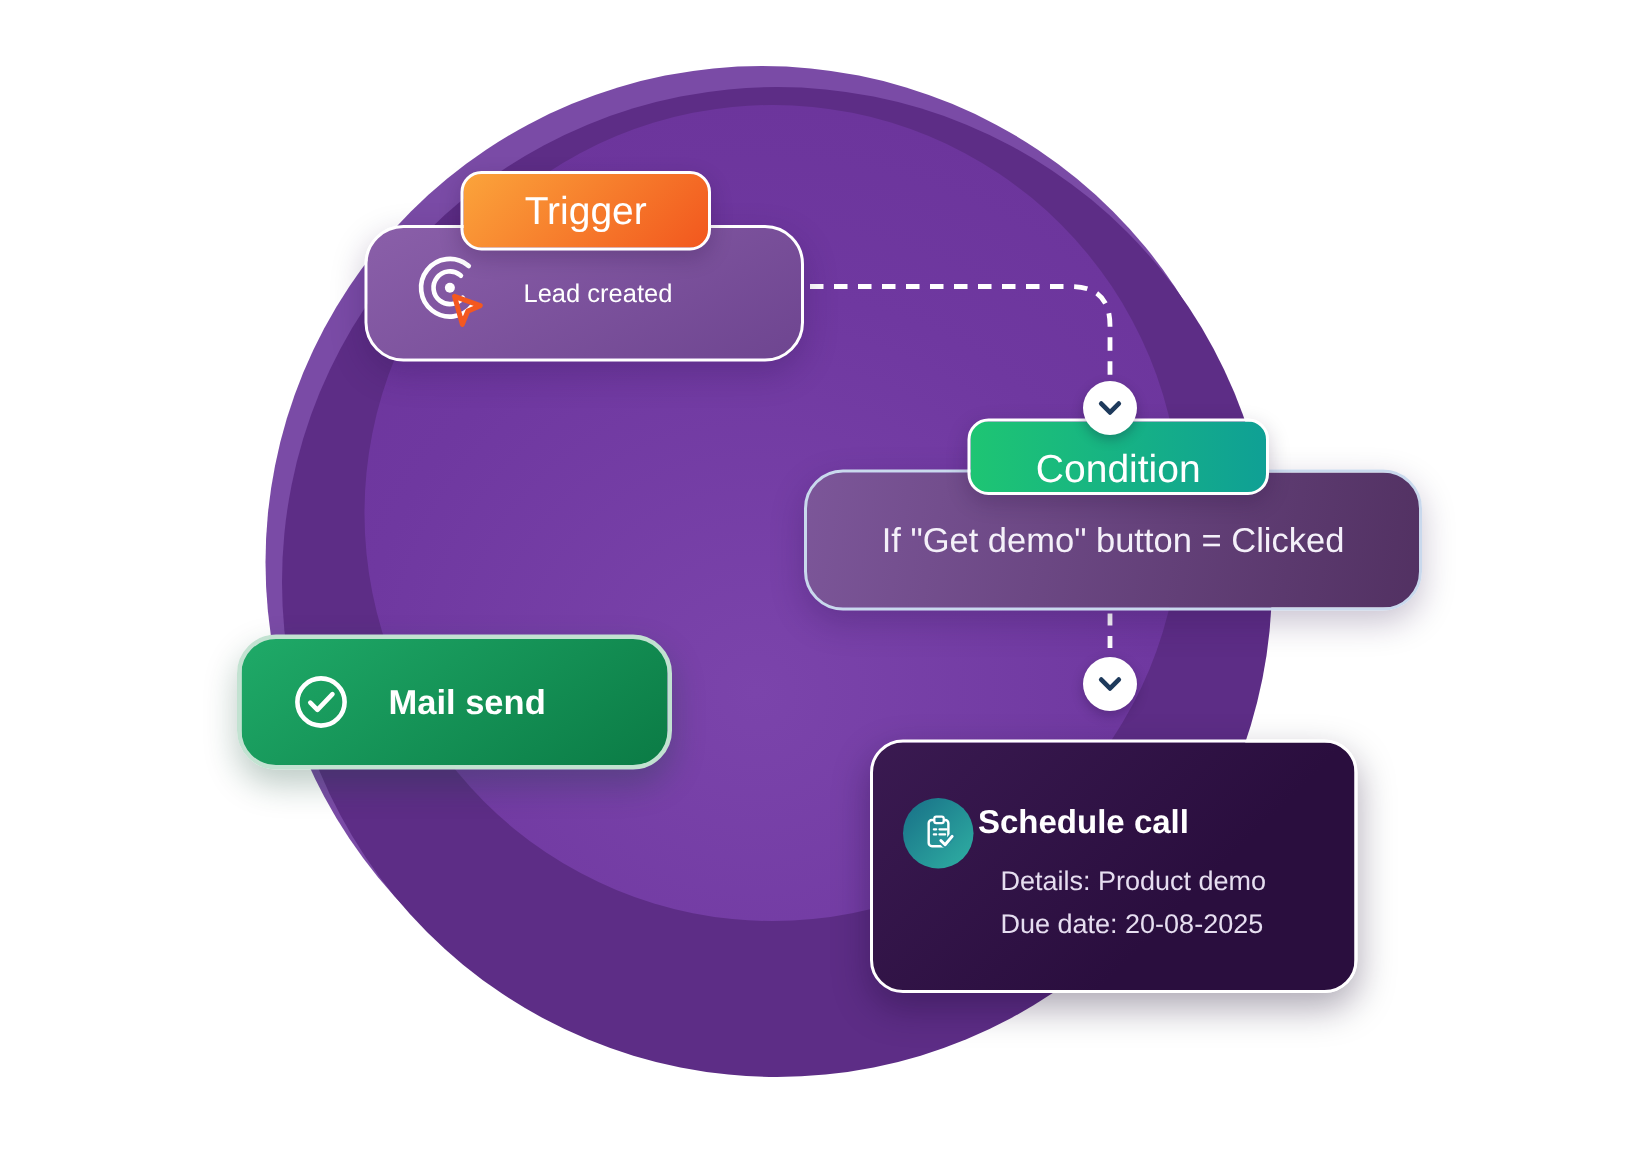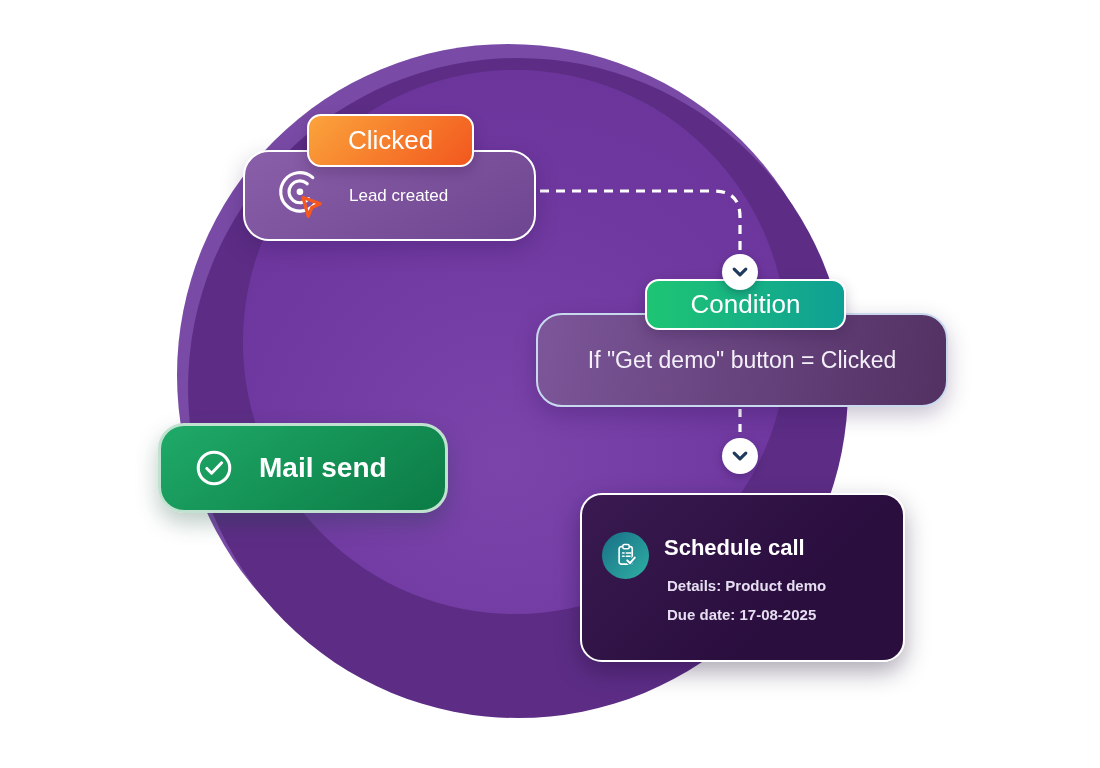--- a/index.html
+++ b/index.html
@@ -21,21 +21,21 @@
   .badge-1{left:722px;top:254px;}
   .badge-2{left:722px;top:438px;}
   .node-label{
     position:absolute;display:flex;align-items:center;justify-content:center;
     border:2.5px solid #ffffff;color:#ffffff;font-size:26px;font-weight:500;
     border-radius:14px;z-index:5;box-shadow:0 5px 14px rgba(30,10,50,0.22);
   }
   .trigger-label{left:307px;top:114px;width:163px;height:49px;
     background:linear-gradient(135deg,#fba43b 0%,#f2571e 100%);}
   .condition-label{left:645px;top:279px;width:197px;height:47px;
-    background:linear-gradient(90deg,#1ec573 0%,#0fa095 100%);}
+    background:linear-gradient(90deg,#1ec573 0%,#0fa095 100%);align-items:flex-end;}
   .action-label{left:652px;top:468px;width:161px;height:45px;
     background:linear-gradient(115deg,#4c49de 0%,#5b8bf2 100%);}
   .node-card{position:absolute;z-index:4;border-radius:26px;}
   .trigger-card{
     left:243px;top:150px;width:293px;height:91px;
     background:linear-gradient(150deg,#8a5fa9 0%,#6e4590 100%);
     border:2px solid #ffffff;display:flex;align-items:center;gap:20px;padding-left:30px;
     box-sizing:border-box;box-shadow:0 8px 22px rgba(40,15,70,0.25);
   }
   .trigger-card .node-title{font-size:17px;font-weight:500;}
@@ -50,31 +50,31 @@
     left:580px;top:493px;width:325px;height:169px;border-radius:22px;
     background:linear-gradient(135deg,#3a1a51 0%,#2a0e3e 65%);
     border:2px solid #ffffff;box-sizing:border-box;
     box-shadow:0 10px 24px rgba(20,5,40,0.35);
   }
   .action-icon-circle{
     position:absolute;left:20px;top:37px;width:47px;height:47px;border-radius:50%;
     background:linear-gradient(135deg,#186f87 0%,#2fb0a3 100%);
     display:flex;align-items:center;justify-content:center;
   }
-  .action-title{position:absolute;left:82px;top:40px;font-size:22px;font-weight:700;}
-  .action-sub{position:absolute;left:85px;font-size:15px;font-weight:700;color:#e6def0;}
+  .action-title{position:absolute;left:70px;top:40px;font-size:22px;font-weight:700;}
+  .action-sub{position:absolute;left:85px;font-size:18px;font-weight:400;color:#e6def0;}
   .action-details{top:82px;}
   .action-due{top:111px;}
   .mail-card{
     left:158px;top:423px;width:290px;height:90px;border-radius:26px;
     background:linear-gradient(145deg,#1faa68 0%,#0b7b45 100%);
     border:3px solid #c2e2d1;display:flex;align-items:center;gap:24px;padding-left:32px;
     box-sizing:border-box;box-shadow:0 10px 22px rgba(15,70,45,0.28);z-index:4;
   }
-  .mail-card .node-title{font-size:28px;font-weight:700;}
+  .mail-card .node-title{font-size:23px;font-weight:700;}
   .icon{display:flex;align-items:center;justify-content:center;}
 </style>
 </head>
 <body>
 
 <div class="stage">
 
   <div class="circle circle-light"></div>
   <div class="circle circle-dark"></div>
   <div class="circle circle-inner"></div>
@@ -93,21 +93,21 @@
   </div>
   <div class="badge-circle badge-2">
     <span class="icon">
       <svg width="30" height="30" viewBox="0 0 36 36">
           <polyline points="11,14.5 18,21.5 25,14.5" fill="none" stroke="#1e3a5c" stroke-width="3.8" stroke-linecap="round" stroke-linejoin="round"></polyline>
         </svg>
     </span>
   </div>
 
   <div class="node-label trigger-label">
-    <span>Clicked</span>
+    <span>Trigger</span>
   </div>
   <div class="node-card trigger-card">
     <span class="icon">
       <svg width="54" height="56" viewBox="0 0 52 52">
         <circle cx="24" cy="22" r="18.5" fill="none" stroke="#ffffff" stroke-width="3" stroke-dasharray="88 28" stroke-linecap="round" transform="rotate(38 24 22)"></circle>
         <circle cx="24" cy="22" r="10.5" fill="none" stroke="#ffffff" stroke-width="3" stroke-dasharray="50 16" stroke-linecap="round" transform="rotate(38 24 22)"></circle>
         <circle cx="24" cy="22" r="3.2" fill="#ffffff"></circle>
         <path d="M27 27.5 L43.5 33.5 L35.5 37 L32 45.5 Z" fill="none" stroke="#f4581f" stroke-width="3.2" stroke-linejoin="round"></path>
       </svg>
     </span>
@@ -128,21 +128,21 @@
           <rect x="13" y="9" width="21" height="28" rx="3.5" fill="none" stroke="#ffffff" stroke-width="2.6"></rect>
           <rect x="19" y="5.5" width="10" height="7" rx="2" fill="#20808f" stroke="#ffffff" stroke-width="2.4"></rect>
           <path d="M18.5 19 h2.5 M24.5 19 h7.5 M18.5 24.5 h2.5 M24.5 24.5 h6" stroke="#ffffff" stroke-width="2.4" stroke-linecap="round"></path>
           <polyline points="26,31 30.5,35.5 38,26.5" fill="none" stroke="#26919b" stroke-width="7" stroke-linecap="round" stroke-linejoin="round"></polyline>
           <polyline points="26,31 30.5,35.5 38,26.5" fill="none" stroke="#ffffff" stroke-width="3.2" stroke-linecap="round" stroke-linejoin="round"></polyline>
         </svg>
       </span>
     </div>
     <span class="action-title">Schedule call</span>
     <span class="action-sub action-details">Details: Product demo</span>
-    <span class="action-sub action-due">Due date: 17-08-2025</span>
+    <span class="action-sub action-due">Due date: 20-08-2025</span>
   </div>
 
   <div class="node-card mail-card">
     <span class="icon">
       <svg width="42" height="42" viewBox="0 0 44 44">
         <circle cx="22" cy="22" r="16.5" fill="none" stroke="#ffffff" stroke-width="3.2"></circle>
         <polyline points="14.5,22.5 19.5,27.5 30,16.5" fill="none" stroke="#ffffff" stroke-width="3.2" stroke-linecap="round" stroke-linejoin="round"></polyline>
       </svg>
     </span>
     <span class="node-title">Mail send</span>

